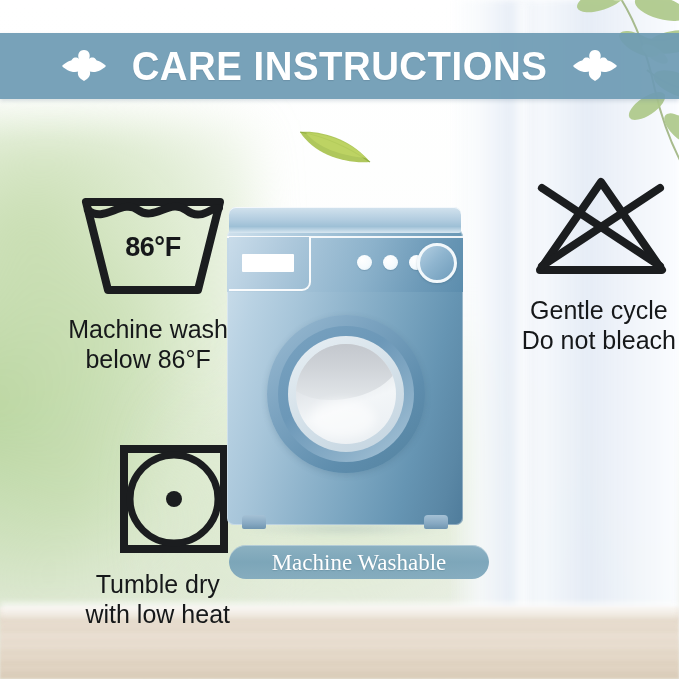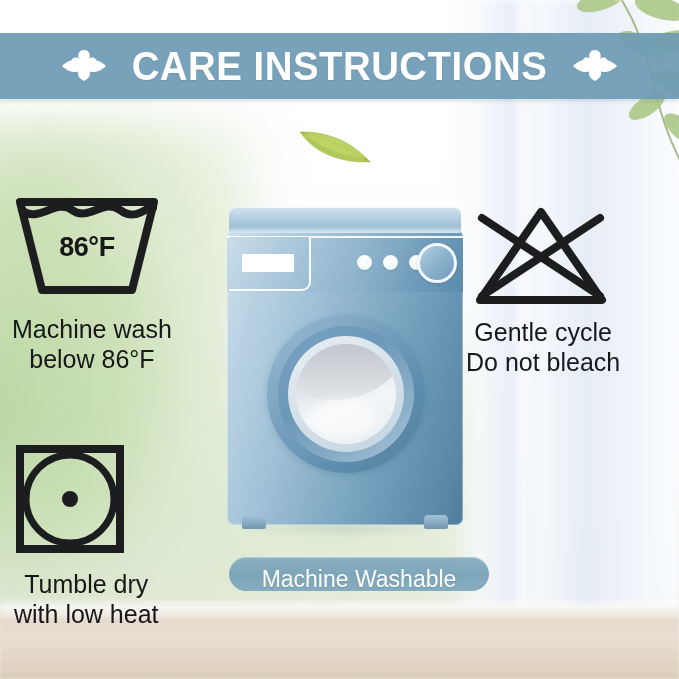--- a/index.html
+++ b/index.html
@@ -142,36 +142,36 @@
     width: 46px; height: 46px;
     flex: 0 0 auto;
   }
   .fleur svg { display: block; }
 
   
   .cell {
     position: absolute;
     display: flex;
     flex-direction: column;
-    align-items: flex-start;
+    align-items: flex-end;
   }
   .cell-label {
     margin-top: 15px;
     font-size: 25px;
     line-height: 1.18;
     color: #16181a;
     text-align: center;
     white-space: pre-line;
   }
   .sym {
     display: block;
   }
 
   .cell-wash   { left: 12px;  top: 192px; width: 216px; }
-  .cell-bleach { left: 466px; top: 204px; width: 210px; }
+  .cell-bleach { left: 466px; top: 174px; width: 210px; gap: 8px; }
   .cell-dry    { left: 14px;  top: 443px; width: 216px; }
   .cell-iron   { left: 464px; top: 443px; width: 212px; }
   .cell-iron .cell-label { margin-top: 6px; }
   .cell-bleach .cell-label { margin-top: 10px; }
 
   .tub-temp {
     position: absolute;
     left: 0; right: 0;
     top: 40px;
     text-align: center;
@@ -315,28 +315,29 @@
     position: absolute;
     left: 12px; top: 316px;
     width: 212px; height: 12px;
     background: radial-gradient(ellipse at center, rgba(90,120,140,0.22) 0%, rgba(90,120,140,0) 72%);
     filter: blur(3px);
   }
 
   
   .badge {
     position: absolute;
-    left: 229px; top: 557px;
+    left: 229px; top: 545px;
     width: 260px; height: 34px;
     border-radius: 17px;
     background: linear-gradient(to bottom, rgba(133,172,192,0.92) 0%, rgba(116,160,182,0.92) 50%, rgba(126,167,188,0.92) 100%);
     display: flex;
-    align-items: flex-end;
+    align-items: center;
     justify-content: center;
     box-shadow: inset 0 1px 0 rgba(255,255,255,0.35);
+    font-family: Liberation Serif, serif;
   }
   .badge-text {
     color: #ffffff;
     font-size: 23px;
     line-height: 1;
     white-space: nowrap;
     text-shadow: 0 1px 1px rgba(70,105,125,0.3);
   }
 </style>
 </head>

